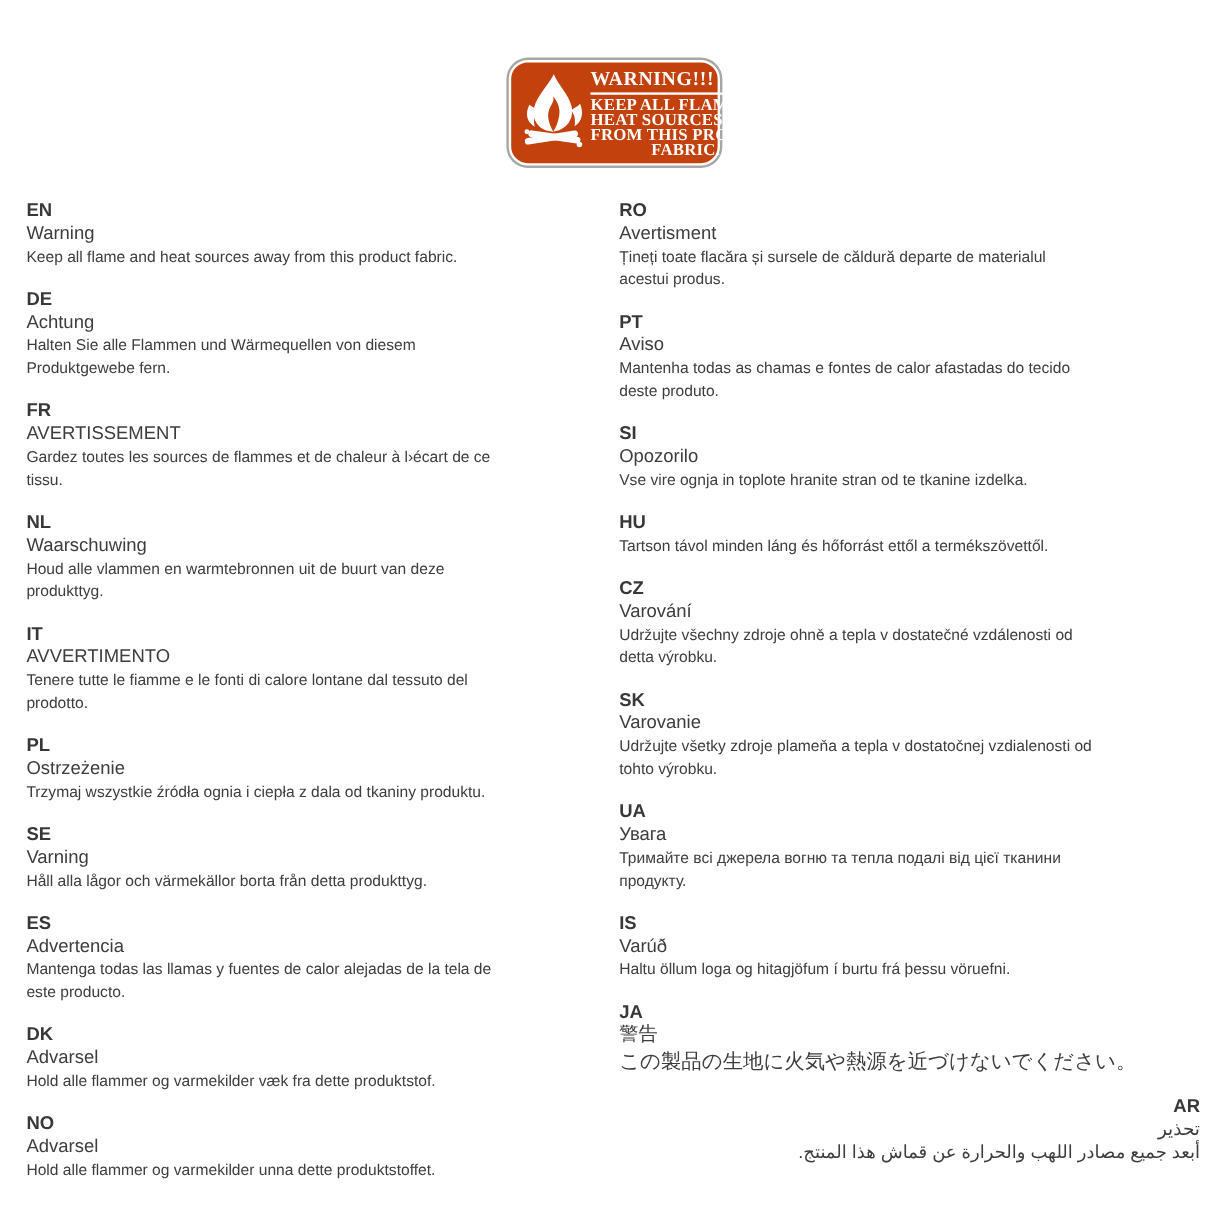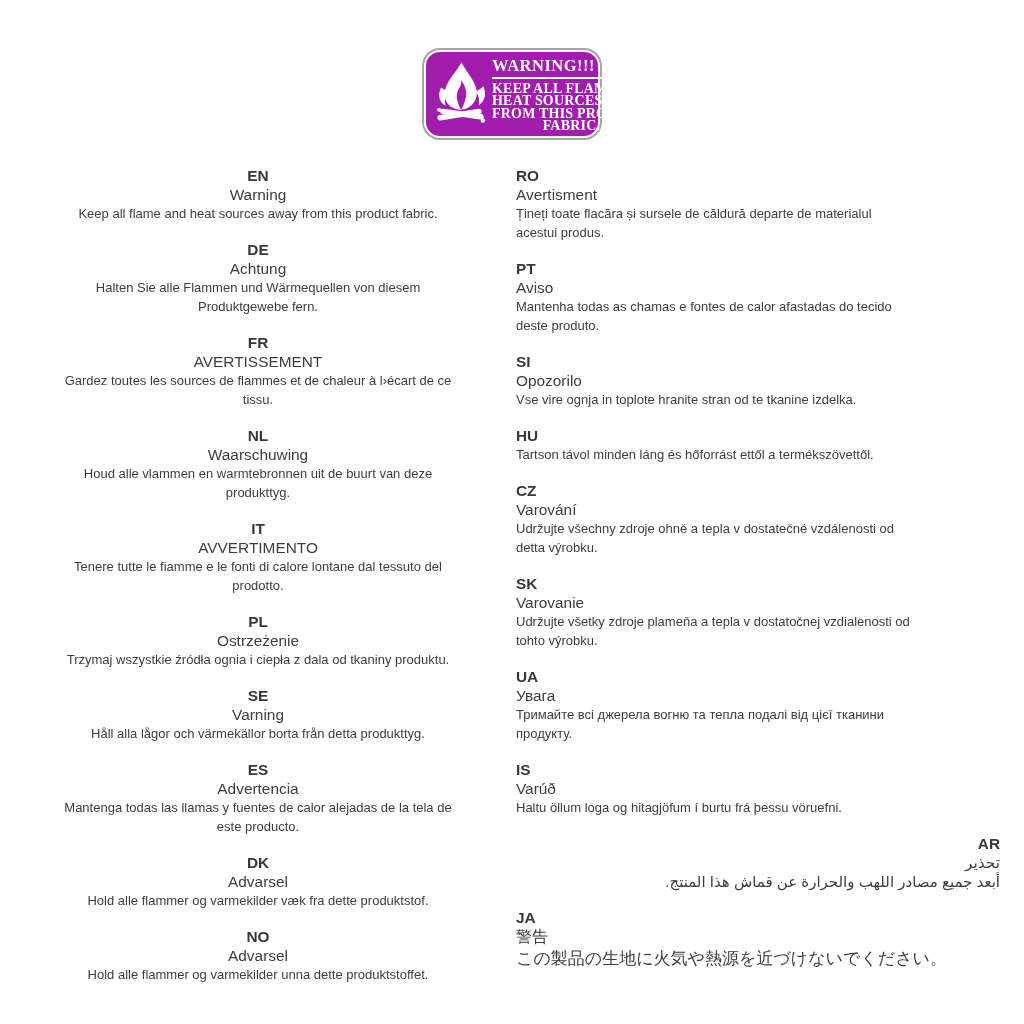--- a/index.html
+++ b/index.html
@@ -12,21 +12,21 @@
     font-family: "Liberation Sans", "DejaVu Sans", sans-serif;
     color: #3d3d3d;
   }
 
   
   .badge {
     box-sizing: border-box;
     width: 176px;
     height: 88px;
     margin: 50px auto 0 auto;
-    background: #a21caf;
+    background: #c2410c;
     border: 2px solid #ffffff;
     box-shadow: 0 0 0 2px #a6a6a6;
     border-radius: 16px;
     display: flex;
     align-items: center;
     padding: 6px 8px;
   }
   .badge-icon { flex: 0 0 56px; height: 70px; }
   .badge-icon svg { width: 56px; height: 70px; display: block; }
   .badge-text {
@@ -52,21 +52,21 @@
     white-space: nowrap;
   }
   .badge-line-center { text-align: center; }
 
   
   .cols {
     display: flex;
     margin-top: 28px;
     padding-left: 22px;
   }
-  .col-left  { width: 472px; margin-right: 22px; text-align: center; }
+  .col-left  { width: 472px; margin-right: 22px; }
   .col-right { width: 484px; }
 
   .sec { margin-bottom: 17px; }
   .code  { font-weight: bold; font-size: 15.4px; line-height: 19px; color: #383838; }
   .title { font-size: 15.4px; line-height: 19px; }
   .line  { font-size: 13px; line-height: 19px; }
 
   .sec-ja .title { font-size: 16px; line-height: 20px; }
   .sec-ja .line  { font-size: 17px; line-height: 23px; }
 
@@ -216,28 +216,28 @@
         <div class="title">Увага</div>
         <div class="line">Тримайте всі джерела вогню та тепла подалі від цієї тканини</div>
         <div class="line">продукту.</div>
       </div>
       <div class="sec">
         <div class="code">IS</div>
         <div class="title">Varúð</div>
         <div class="line">Haltu öllum loga og hitagjöfum í burtu frá þessu vöruefni.</div>
         <div class="line"></div>
       </div>
+      <div class="sec sec-ja">
+        <div class="code">JA</div>
+        <div class="title">警告</div>
+        <div class="line">この製品の生地に火気や熱源を近づけないでください。</div>
+        <div class="line"></div>
+      </div>
       <div class="sec sec-ar">
         <div class="code">AR</div>
         <div class="title">تحذير</div>
         <div class="line">أبعد جميع مصادر اللهب والحرارة عن قماش هذا المنتج.</div>
         <div class="line"></div>
       </div>
-      <div class="sec sec-ja">
-        <div class="code">JA</div>
-        <div class="title">警告</div>
-        <div class="line">この製品の生地に火気や熱源を近づけないでください。</div>
-        <div class="line"></div>
-      </div>
     </div>
 
   </div>
 </div>
 
 </body></html>

